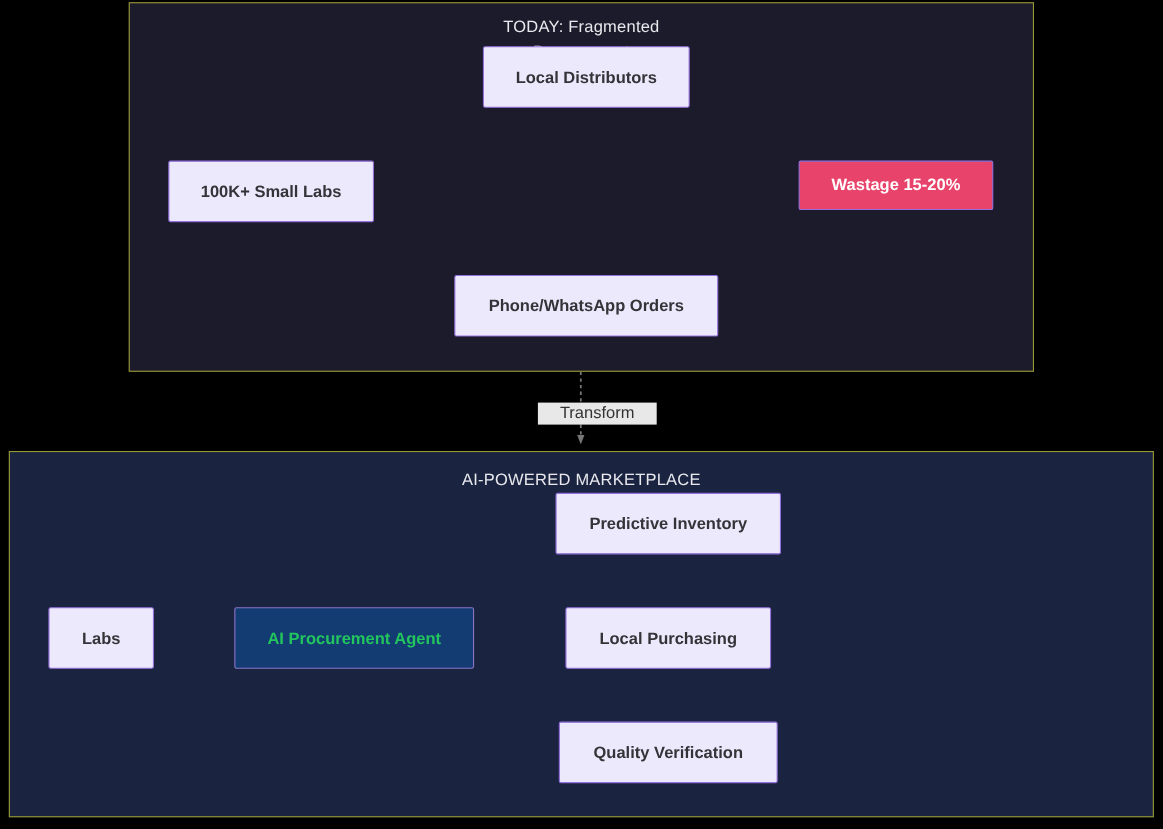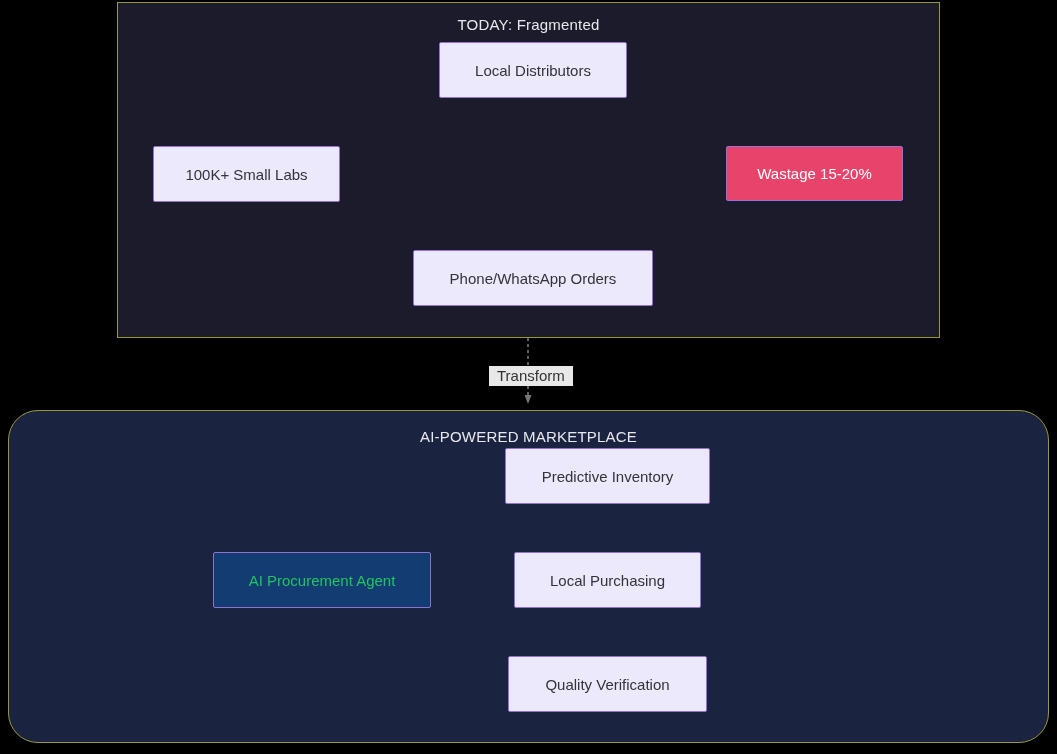--- a/index.html
+++ b/index.html
@@ -35,21 +35,20 @@
     width: 823px;
     height: 336px;
     background: #1B1B2B;
   }
   #subgraph-marketplace {
     left: 8px;
     top: 410px;
     width: 1041px;
     height: 333px;
     background: #1A2440;
-    border-radius: 30px;
   }
 
   .subgraph-title {
     position: absolute;
     left: 0;
     width: 100%;
     text-align: center;
     color: #E8E8ED;
     font-size: 15px;
     line-height: 23px;
@@ -72,59 +71,60 @@
     box-sizing: border-box;
     display: flex;
     align-items: center;
     justify-content: center;
     border: 1px solid #9370DB;
     border-radius: 2px;
     font-size: 15px;
     text-align: center;
     padding: 0 10px;
     white-space: nowrap;
+    font-weight: bold;
   }
   .node.light {
     background: #ECE9FC;
     color: #333338;
   }
   .node.danger {
     background: #E8436A;
     color: #FFFFFF;
   }
   .node.accent {
     background: #123C72;
     color: #22c55e;
     border-color: #8C73C8;
   }
 
   
   #node-small-labs      { left: 153px; top: 146px; width: 187px; height: 56px; }
   #node-local-dist      { left: 439px; top: 42px;  width: 188px; height: 56px; }
   #node-indiamart       { left: 439px; top: 146px; width: 188px; height: 56px; }
   #node-phone-whatsapp  { left: 413px; top: 250px; width: 240px; height: 56px; }
-  #node-wastage         { left: 726px; top: 146px; width: 177px; height: 55px; }
+  #node-wastage         { left: 726px; top: 146px; width: 177px; height: 45px; }
 
   
   #node-labs            { left: 44px;  top: 552px; width: 96px;  height: 56px; }
   #node-ai-agent        { left: 213px; top: 552px; width: 218px; height: 56px; }
   #node-predictive      { left: 505px; top: 448px; width: 205px; height: 56px; }
   #node-group-purch     { left: 514px; top: 552px; width: 187px; height: 56px; }
   #node-quality         { left: 508px; top: 656px; width: 199px; height: 56px; }
   #node-suppliers       { left: 785px; top: 552px; width: 226px; height: 56px; }
 
   
   #transform-label {
     position: absolute;
     left: 489px;
     top: 366px;
     background: #E8E8E8;
     color: #333333;
     font-size: 15px;
-    padding: 1px 8px;
+    padding: 1px 20px;
     line-height: 18px;
     white-space: nowrap;
   }
 
   svg#edges {
     position: absolute;
     left: 0; top: 0;
     width: 1057px;
     height: 754px;
     pointer-events: none;
@@ -187,20 +187,21 @@
 
   <div class="node light" id="node-small-labs">100K+ Small Labs</div>
 
   <div class="node light" id="node-local-dist">Local Distributors</div>
 
 
   <div class="node light" id="node-phone-whatsapp">Phone/WhatsApp Orders</div>
 
   <div class="node danger" id="node-wastage">Wastage 15-20%</div>
 
+  <div class="node light" id="node-labs">Labs</div>
 
   <div class="node accent" id="node-ai-agent">AI Procurement Agent</div>
 
   <div class="node light" id="node-predictive">Predictive Inventory</div>
 
   <div class="node light" id="node-group-purch">Local Purchasing</div>
 
   <div class="node light" id="node-quality">Quality Verification</div>
 
 

